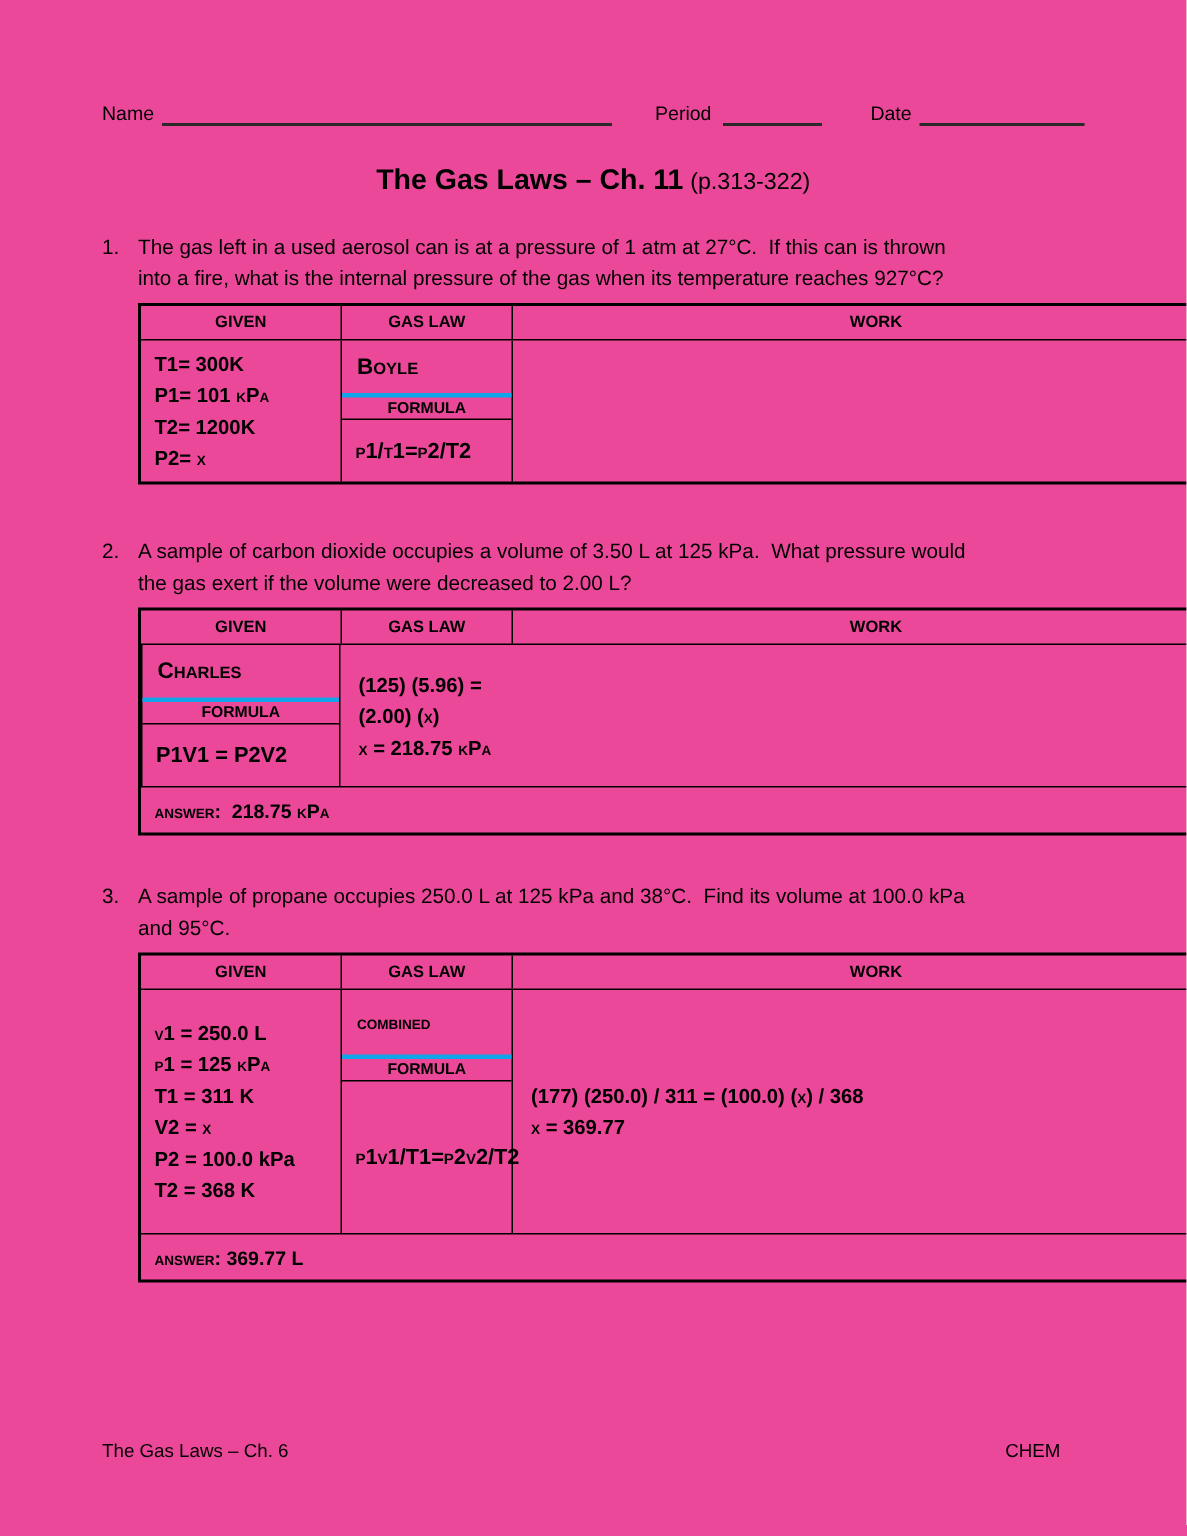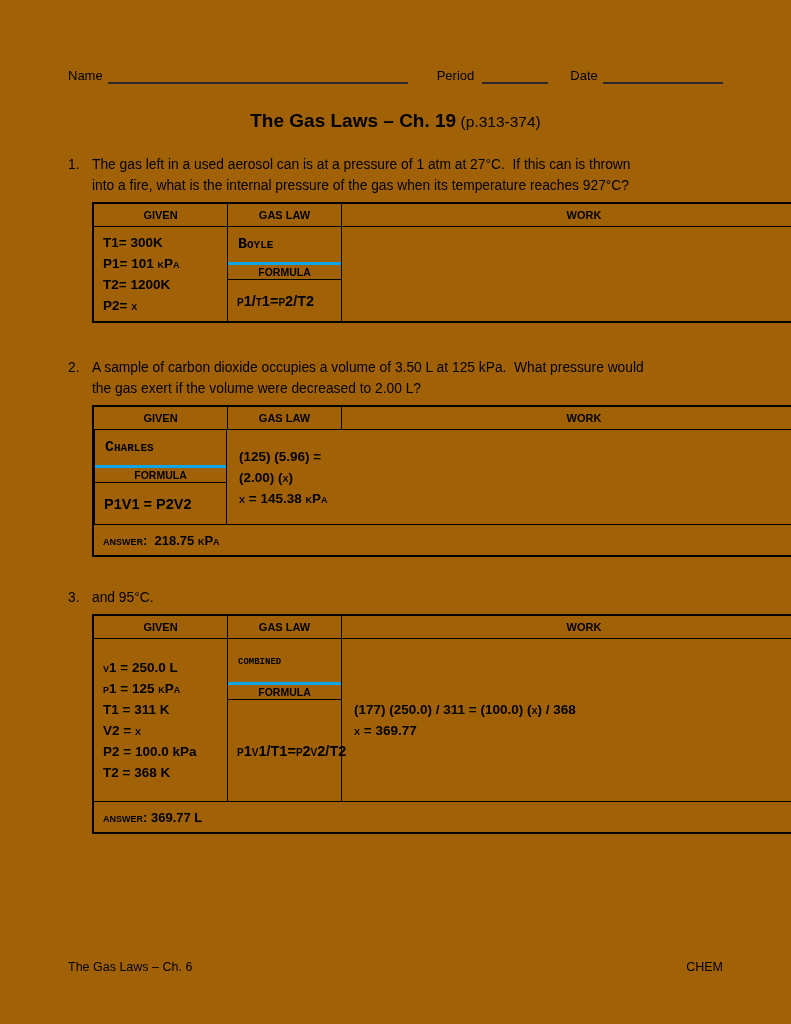--- a/index.html
+++ b/index.html
@@ -2,39 +2,39 @@
 <html><head>
 <meta charset="utf-8">
 <style>
   * { margin: 0; padding: 0; box-sizing: border-box; }
   html, body { background: #ffffff; }
   .page {
     position: relative;
     width: 791px;
     height: 1024px;
     margin: 0 auto;
-    background: #a16207;
+    background: #ec4899;
     color: #000;
     font-family: "Liberation Sans", sans-serif;
     overflow: hidden;
   }
   
   .hdr {
     display: flex;
     align-items: flex-end;
     margin: 66px 68px 0 68px;
     height: 18px;
     font-size: 13px;
   }
   .hdr .lbl { line-height: 16px; white-space: pre; }
   .blank { border-bottom: 2px solid #2a2a2a; height: 14px; }
   .b-name   { width: 300px; margin-left: 5px; }
   .ml-period{ margin-left: 29px; }
   .b-period { width: 66px; margin-left: 8px; }
-  .ml-date  { margin-left: 22px; }
+  .ml-date  { margin-left: 32px; }
   .b-date   { flex: 1; margin-left: 5px; }
   
   .title-line { margin-top: 24px; text-align: center; line-height: 26px; }
   .t-main { font-size: 19px; font-weight: bold; }
   .t-sub  { font-size: 15.5px; }
   
   .problem { margin-left: 68px; margin-right: 68px; }
   .p1 { margin-top: 19px; }
   .p2 { margin-top: 34px; }
   .p3 { margin-top: 30px; }
@@ -70,21 +70,21 @@
     padding: 5px 4px 5px 9px;
     font-weight: bold; font-size: 13.5px; line-height: 21px;
   }
   .gl, .wl, .ans { white-space: pre-wrap; }
   .sc { font-variant: small-caps; }
   .lawcol { display: flex; flex-direction: column; }
   .lawname {
     height: 35px; flex: none;
     display: flex; align-items: center;
     padding-left: 10px;
-    font-weight: bold; font-size: 15px; font-family: Liberation Mono, monospace;
+    font-weight: bold; font-size: 15px;
   }
   .t3 .lawname { height: 43px; font-size: 13.5px; }
   .flabel {
     height: 18px; flex: none;
     border-top: 3px solid #0ea5e9; border-bottom: 1px solid #000;
     display: flex; align-items: center; justify-content: center;
     font-weight: bold; font-size: 10.5px;
   }
   .fwrap { flex: 1; display: flex; align-items: center; }
   .formula { padding-left: 9px; font-weight: bold; font-size: 14.5px; }
@@ -96,42 +96,42 @@
   .ansrow {
     border-top: 1px solid #000;
     min-height: 31px;
     display: flex; align-items: center;
     padding-left: 9px;
     font-weight: bold; font-size: 13px;
   }
   
   .footer {
     position: absolute;
-    left: 68px; right: 68px; bottom: 50px;
+    left: 68px; right: 84px; bottom: 50px;
     display: flex; justify-content: space-between;
     font-size: 12.5px;
   }
 </style>
 </head>
 <body>
 
 <div class="page">
 
   <div class="hdr">
     <span class="lbl">Name</span>
     <span class="blank b-name"></span>
     <span class="lbl ml-period">Period</span>
     <span class="blank b-period"></span>
     <span class="lbl ml-date">Date</span>
     <span class="blank b-date"></span>
   </div>
 
   <div class="title-line">
-    <span class="t-main">The Gas Laws – Ch. 19</span>
-    <span class="t-sub">(p.313-374)</span>
+    <span class="t-main">The Gas Laws – Ch. 11</span>
+    <span class="t-sub">(p.313-322)</span>
   </div>
 
   <div class="problem p1">
     <div class="q-row">
       <div class="q-num">1.</div>
       <div class="q-text">
         <div class="q-line">The gas left in a used aerosol can is at a pressure of 1 atm at 27°C.  If this can is thrown</div>
         <div class="q-line">into a fire, what is the internal pressure of the gas when its temperature reaches 927°C?</div>
       </div>
     </div>
@@ -178,33 +178,34 @@
       <div class="tbody">
         <div class="lawcol c2">
           <div class="lawname sc">Charles</div>
           <div class="flabel">FORMULA</div>
           <div class="fwrap">
             <div class="formula sc">P1V1 = P2V2</div>
           </div>
         </div>
         <div class="workcell">
           <div class="wl sc">(125) (5.96) = (2.00) (x)</div>
-          <div class="wl sc">x = 145.38 kPa</div>
+          <div class="wl sc">x = 218.75 kPa</div>
         </div>
       </div>
       <div class="ansrow">
         <div class="ans sc">answer:  218.75 kPa</div>
       </div>
     </div>
   </div>
 
   <div class="problem p3">
     <div class="q-row">
       <div class="q-num">3.</div>
       <div class="q-text">
+        <div class="q-line">A sample of propane occupies 250.0 L at 125 kPa and 38°C.  Find its volume at 100.0 kPa</div>
         <div class="q-line">and 95°C.</div>
       </div>
     </div>
     <div class="gtable t3">
       <div class="thead">
         <div class="th">GIVEN</div>
         <div class="th c2">GAS LAW</div>
         <div class="th">WORK</div>
       </div>
       <div class="tbody">

